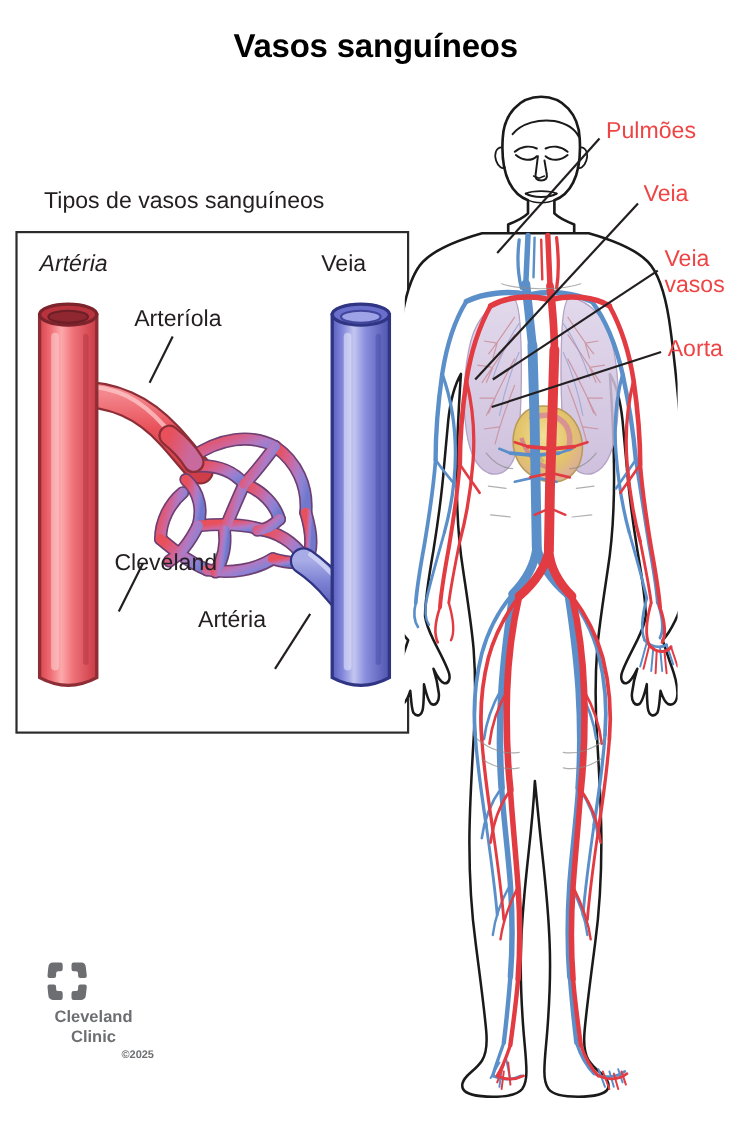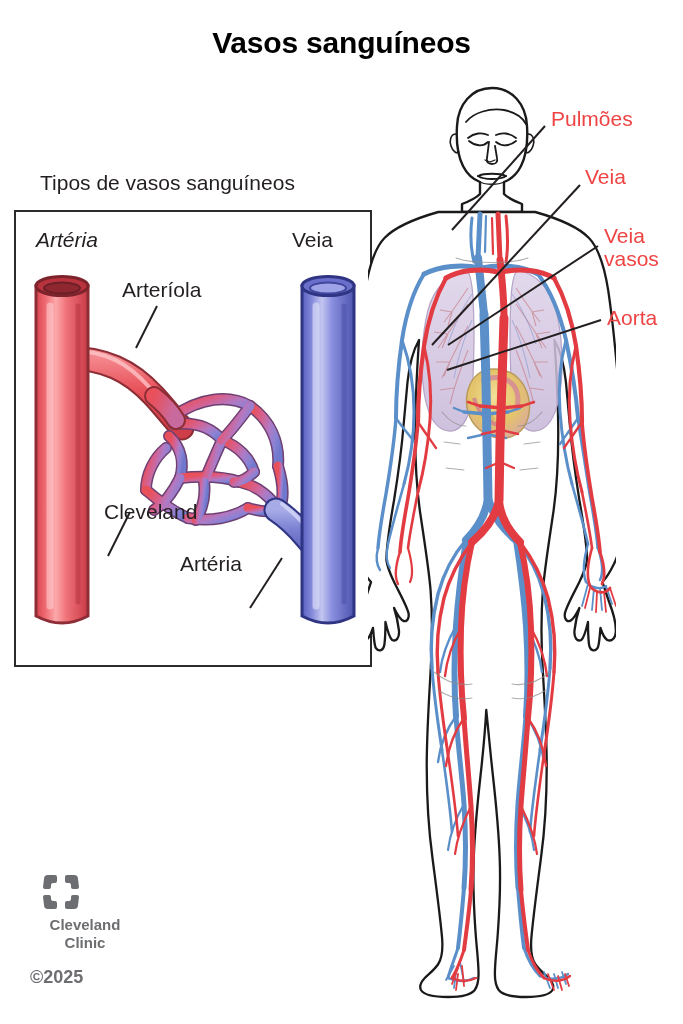--- a/index.html
+++ b/index.html
@@ -111,24 +111,24 @@
   #logo-text {
     margin-top: 6px;
     width: 110px;
     text-align: center;
     font-size: 15px;
     font-weight: bold;
     line-height: 1.18;
     color: #6d6e71;
   }
   #logo-copyright {
-    margin-top: 16px;
+    margin-top: 3px;
     width: 110px;
-    text-align: left;
-    font-size: 18px;
+    text-align: right;
+    font-size: 10px;
     font-weight: bold;
     color: #6d6e71;
   }
 </style>
 </head>
 <body>
 
 <div id="page-title">Vasos sanguíneos</div>
 
 <div id="inset-heading">Tipos de vasos sanguíneos</div>

